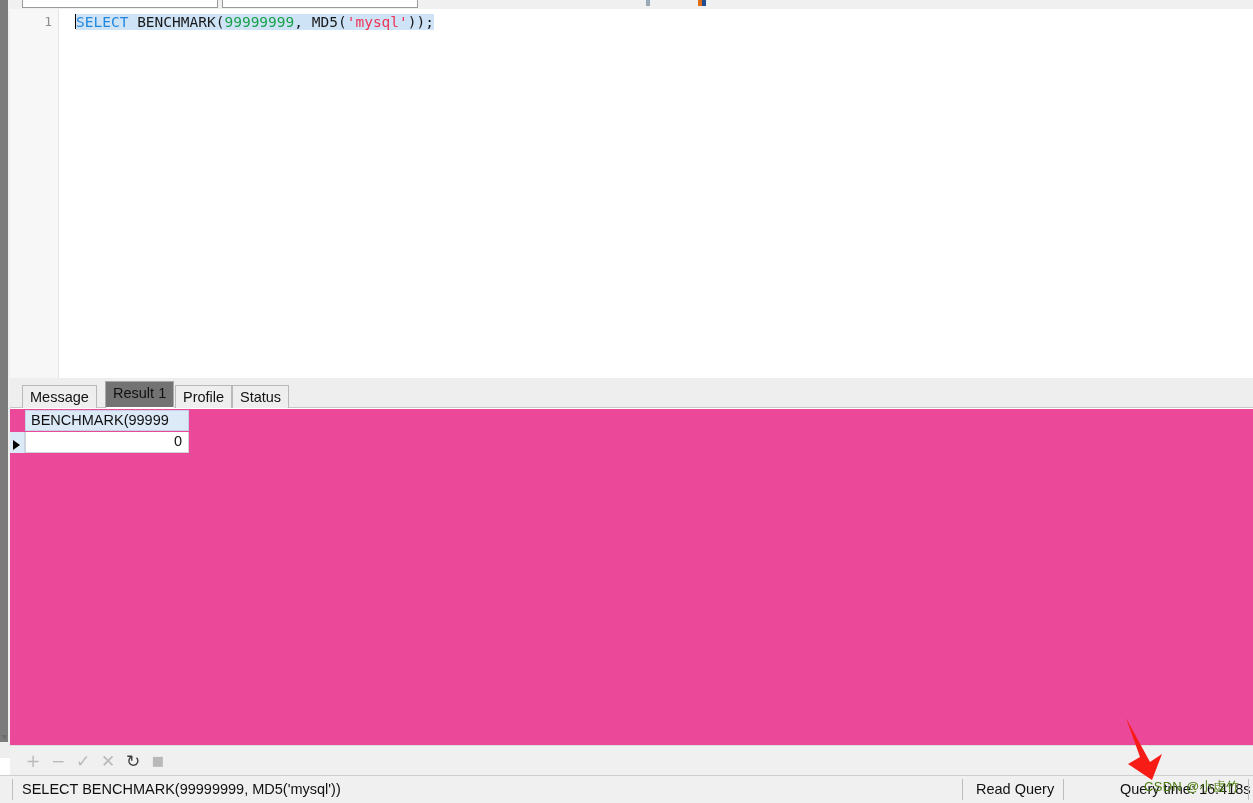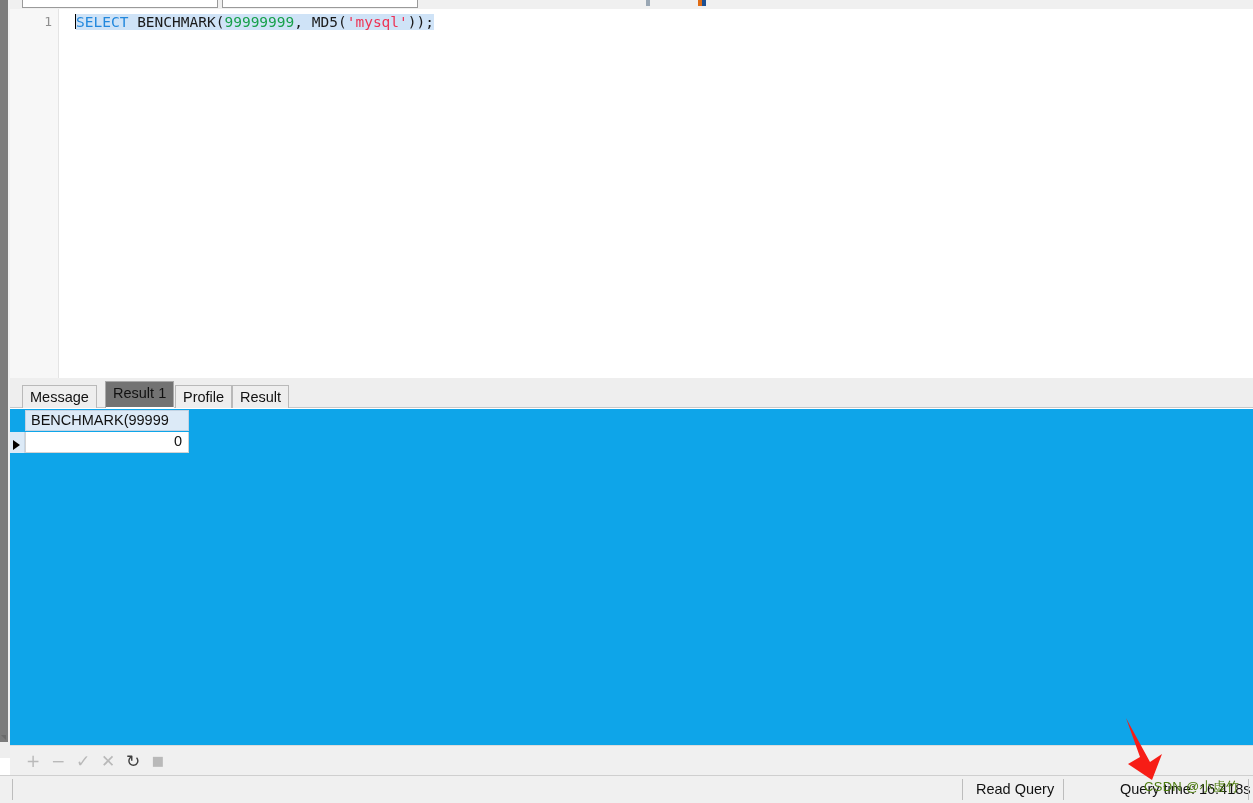--- a/index.html
+++ b/index.html
@@ -106,21 +106,21 @@
   .tab.active {
     top: 3px; height: 27px;
     background: #737373;
     border-color: #a9a9a9;
     z-index: 3;
   }
   .tab-cover {
     position: absolute; top: 29px; height: 2px; background: #ffffff; z-index: 4;
   }
 
-  .grid { position: absolute; left: 0; top: 31px; right: 0; bottom: 0; background: #0ea5e9; }
+  .grid { position: absolute; left: 0; top: 31px; right: 0; bottom: 0; background: #ec4899; }
   .grid-indicator-col {
     position: absolute; left: 0; top: 0; width: 15px; height: 50px;
   }
   .row-arrow {
     position: absolute; left: 3px; top: 31px;
     width: 0; height: 0;
     border-top: 5px solid transparent;
     border-bottom: 5px solid transparent;
     border-left: 7px solid #000000;
   }
@@ -223,21 +223,21 @@
       <div class="code-line"><span class="caret"></span><span class="sel"><span class="kw">SELECT</span><span class="pun"> </span><span class="fn">BENCHMARK</span><span class="pun">(</span><span class="num">99999999</span><span class="pun">, </span><span class="fn">MD5</span><span class="pun">(</span><span class="str">'mysql'</span><span class="pun">))</span><span class="pun">;</span></span></div>
     </div>
   </div>
 
   <div class="results">
     <div class="tabbar">
       <div class="tab" style="left:12px;">Message</div>
       <div class="tab active" style="left:95px;">Result 1</div>
       <div class="tab-cover" style="left:96px;width:68px;"></div>
       <div class="tab" style="left:165px;">Profile</div>
-      <div class="tab" style="left:222px;">Result</div>
+      <div class="tab" style="left:222px;">Status</div>
     </div>
 
     <div class="grid">
       <div class="grid-indicator-col">
         <div class="row-sel-bg"></div>
         <div class="row-arrow"></div>
       </div>
       <div class="col-header">BENCHMARK(99999</div>
       <div class="cell">0</div>
     </div>
@@ -247,20 +247,21 @@
     <div class="gt-icon" style="left:14px;">+</div>
     <div class="gt-icon" style="left:39px;">−</div>
     <div class="gt-icon" style="left:64px;">✓</div>
     <div class="gt-icon" style="left:89px;">✕</div>
     <div class="gt-icon enabled" style="left:114px;">↻</div>
     <div class="gt-icon" style="left:139px;font-size:13px;">■</div>
   </div>
 
   <div class="statusbar">
     <div class="sb-div d0"></div>
+    <div class="sb-seg sb-query">SELECT BENCHMARK(99999999, MD5('mysql'))</div>
     <div class="sb-div d1"></div>
     <div class="sb-seg sb-readonly">Read Query</div>
     <div class="sb-div d2"></div>
     <div class="sb-seg sb-time">Query time: 16.418s</div>
     <div class="sb-div d3"></div>
   </div>
 
   <svg class="anno-arrow" viewBox="0 0 52 62">
     <polygon points="4,0 28,44 40,36 30,62 6,46 18,39" fill="#f71d16"></polygon>
   </svg>

